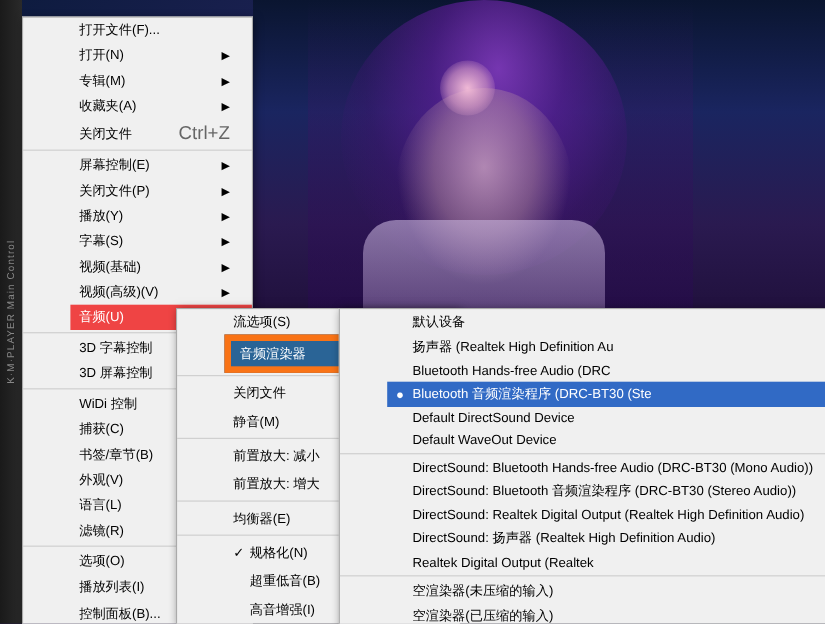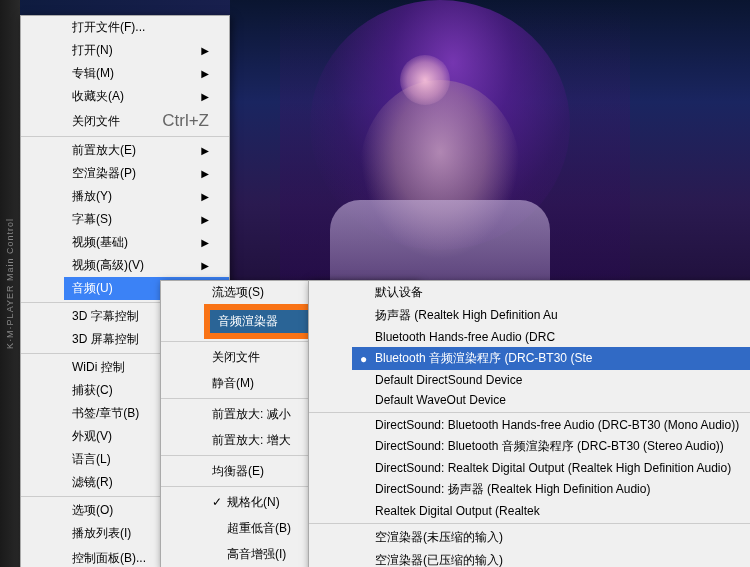--- a/index.html
+++ b/index.html
@@ -62,21 +62,21 @@
       justify-content: space-between;
       padding: 3px 20px 3px 8px;
       cursor: pointer;
       color: #000;
       white-space: nowrap;
       position: relative;
       margin-left: 43px;
     }
 
     .menu-item.active, .menu-item.highlighted {
-      background: #3b82f6;
+      background: #ef4444;
       color: white;
     }
 
     .menu-item .shortcut {
       margin-left: 20px;
       color: #666;
       font-size: 17px;
     }
 
     .menu-arrow {
@@ -214,25 +214,25 @@
   <div class="menu-item">
     <span class="menu-item-label">收藏夹(A)</span>
     <span class="menu-arrow">▶</span>
   </div>
   <div class="menu-item">
     <span class="menu-item-label">关闭文件</span>
     <span class="shortcut">Ctrl+Z</span>
   </div>
   <div class="menu-separator"></div>
   <div class="menu-item">
-    <span class="menu-item-label">前置放大(E)</span>
-    <span class="menu-arrow">▶</span>
-  </div>
-  <div class="menu-item">
-    <span class="menu-item-label">空渲染器(P)</span>
+    <span class="menu-item-label">屏幕控制(E)</span>
+    <span class="menu-arrow">▶</span>
+  </div>
+  <div class="menu-item">
+    <span class="menu-item-label">关闭文件(P)</span>
     <span class="menu-arrow">▶</span>
   </div>
   <div class="menu-item">
     <span class="menu-item-label">播放(Y)</span>
     <span class="menu-arrow">▶</span>
   </div>
   <div class="menu-item">
     <span class="menu-item-label">字幕(S)</span>
     <span class="menu-arrow">▶</span>
   </div>

